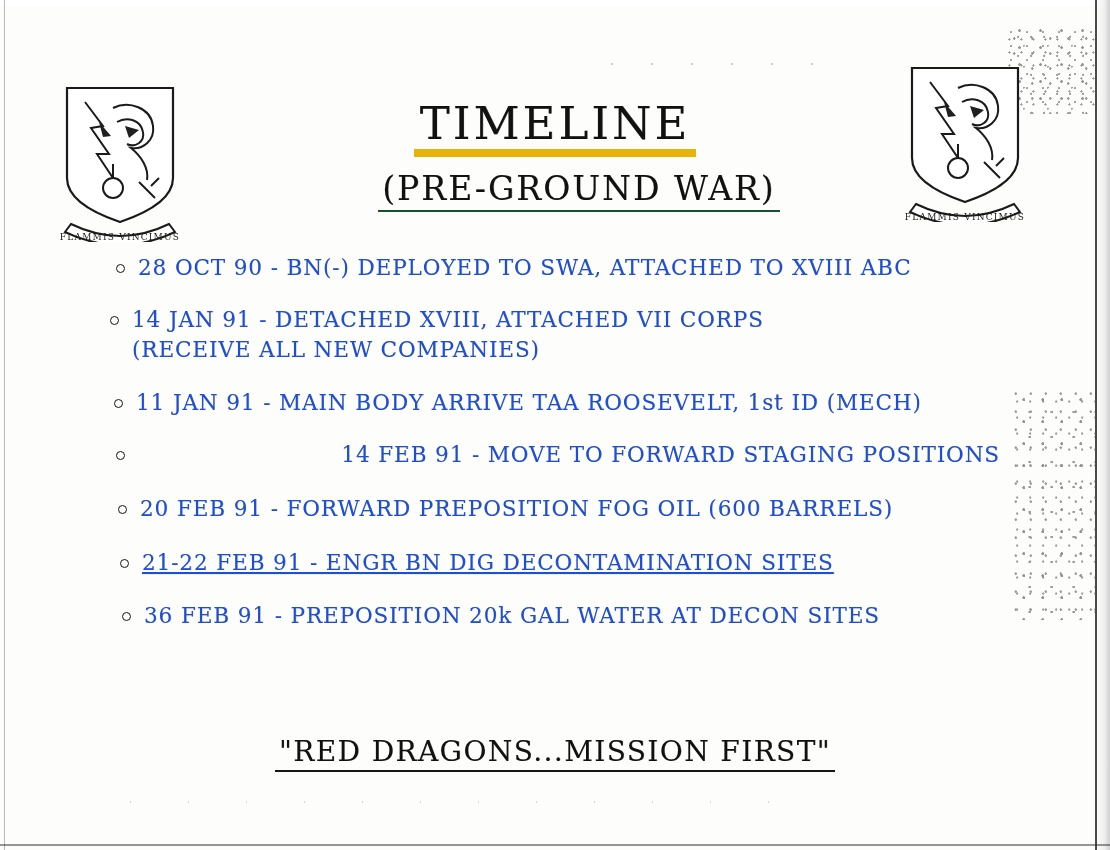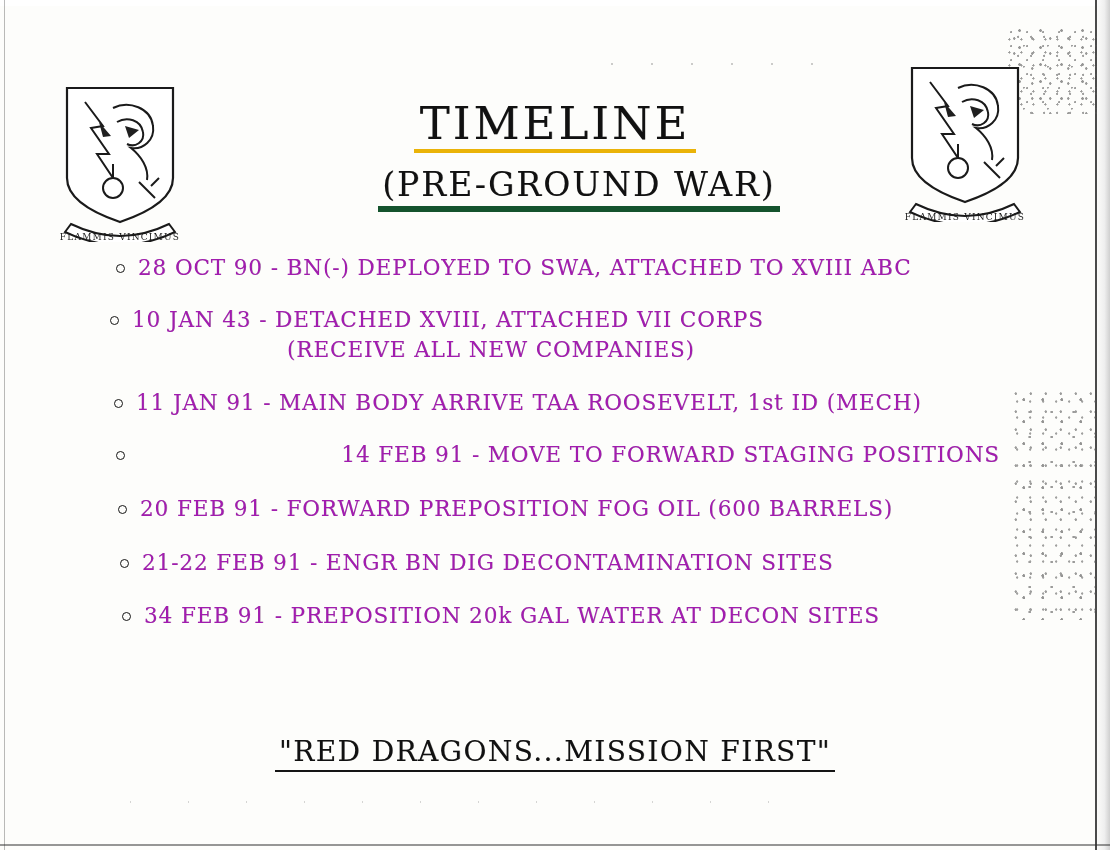--- a/index.html
+++ b/index.html
@@ -118,79 +118,78 @@
     top: 100px;
     width: 1110px;
     text-align: center;
   }
   .doc-title {
     font-family: "DejaVu Serif", serif;
     font-size: 45px;
     letter-spacing: 3px;
     line-height: 1.05;
     display: inline-block;
-    border-bottom: 4px solid #eab308;
+    border-bottom: 8px solid #eab308;
     padding: 0 6px 2px 6px;
     text-shadow: 0.4px 0.3px 0 rgba(0,0,0,0.35);
   }
   .doc-subtitle-wrap {
     margin-top: 12px;
   }
   .doc-subtitle {
     font-family: "DejaVu Serif", serif;
     font-size: 33px;
     letter-spacing: 2px;
     display: inline-block;
-    border-bottom: 6px solid #14532d;
+    border-bottom: 2px solid #14532d;
     padding: 0 4px 2px 4px;
     text-shadow: 0.4px 0.3px 0 rgba(0,0,0,0.3);
     margin-left: 48px;
   }
 
   
   .entries {
     position: absolute;
     left: 100px;
     top: 255px;
     width: 900px;
   }
   .entry {
     position: relative;
     margin-bottom: 22px;
     padding-left: 30px;
     font-family: "DejaVu Serif", serif;
     font-size: 21.5px;
     letter-spacing: 0.9px;
     line-height: 1.22;
-    color: #a21caf;
+    color: #1d4ed8;
     text-shadow: 0.35px 0.25px 0 rgba(0,0,0,0.25);
   }
   .entry .bullet {
     position: absolute;
     left: 8px;
     top: 9px;
     width: 7px;
     height: 7px;
     border: 1.6px solid #151515;
     border-radius: 50%;
   }
   .entry-line2 {
     display: block;
-    text-align: center;
     margin-top: 4px;
     padding-right: 150px;
   }
 
   
   .entry.e0 { margin-bottom: 26px; margin-left: 8px; }
   .entry.e1 { margin-bottom: 26px; margin-left: 2px; }
   .entry.e2 { margin-bottom: 26px; margin-left: 6px; }
   .entry.e3 { margin-bottom: 28px; margin-left: 8px; text-align: right; }
   .entry.e4 { margin-bottom: 28px; margin-left: 10px; }
-  .entry.e5 { margin-bottom: 26px; margin-left: 12px; }
+  .entry.e5 { margin-bottom: 26px; margin-left: 12px; text-decoration: underline; }
   .entry.e6 { margin-bottom: 10px; margin-left: 14px; }
 
   
   .motto-wrap {
     position: absolute;
     left: 0;
     top: 735px;
     width: 1110px;
     text-align: center;
   }
@@ -279,21 +278,21 @@
 
   <div class="entries">
 
     <div class="entry e0">
       <span class="bullet"></span>
       <span>28 OCT 90 - BN(-) DEPLOYED TO SWA, ATTACHED TO XVIII ABC</span>
     </div>
 
     <div class="entry e1">
       <span class="bullet"></span>
-      <span>10 JAN 43 - DETACHED XVIII, ATTACHED VII CORPS</span>
+      <span>14 JAN 91 - DETACHED XVIII, ATTACHED VII CORPS</span>
       <span class="entry-line2">(RECEIVE ALL NEW COMPANIES)</span>
     </div>
 
     <div class="entry e2">
       <span class="bullet"></span>
       <span>11 JAN 91 - MAIN BODY ARRIVE TAA ROOSEVELT, 1st ID (MECH)</span>
     </div>
 
     <div class="entry e3">
       <span class="bullet"></span>
@@ -305,21 +304,21 @@
       <span>20 FEB 91 - FORWARD PREPOSITION FOG OIL (600 BARRELS)</span>
     </div>
 
     <div class="entry e5">
       <span class="bullet"></span>
       <span>21-22 FEB 91 - ENGR BN DIG DECONTAMINATION SITES</span>
     </div>
 
     <div class="entry e6">
       <span class="bullet"></span>
-      <span>34 FEB 91 - PREPOSITION 20k GAL WATER AT DECON SITES</span>
+      <span>36 FEB 91 - PREPOSITION 20k GAL WATER AT DECON SITES</span>
     </div>
 
   </div>
 
   <div class="motto-wrap">
     <div class="motto">"RED DRAGONS...MISSION FIRST"</div>
   </div>
 
 </div>
 

